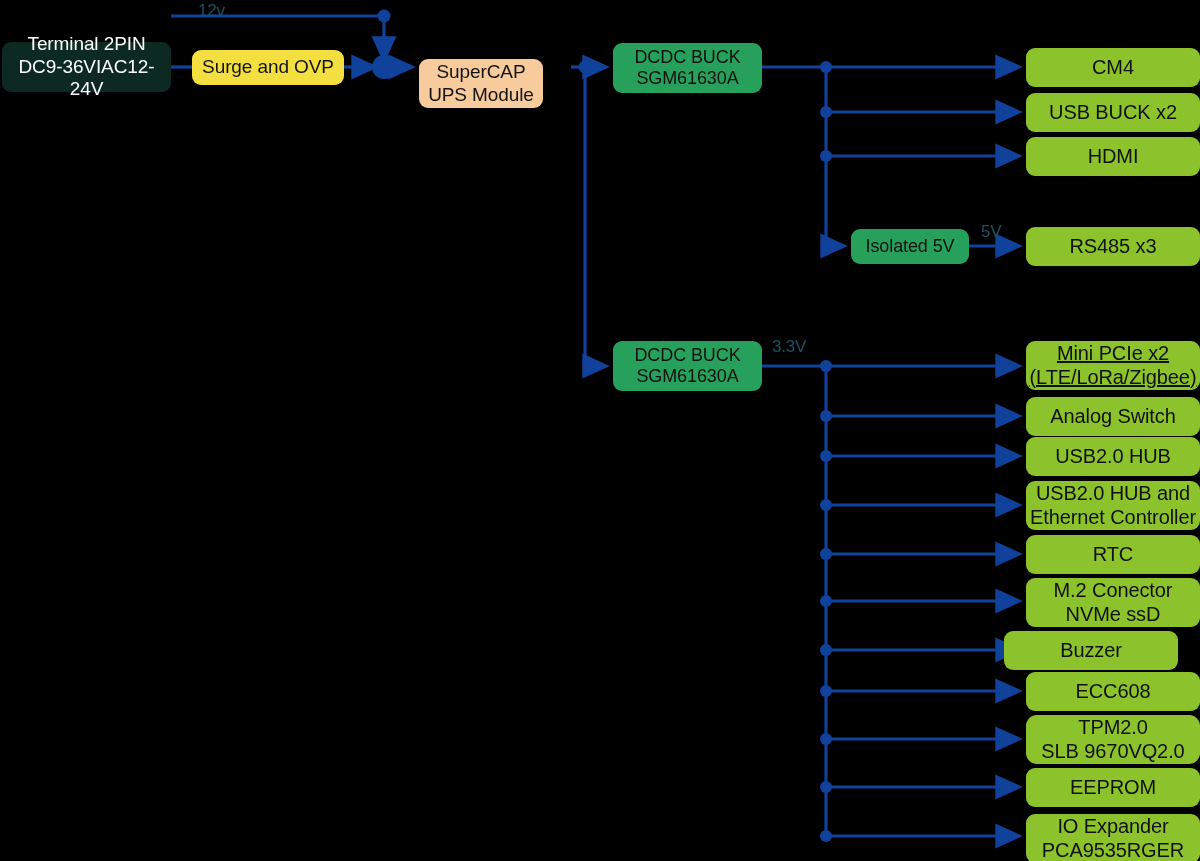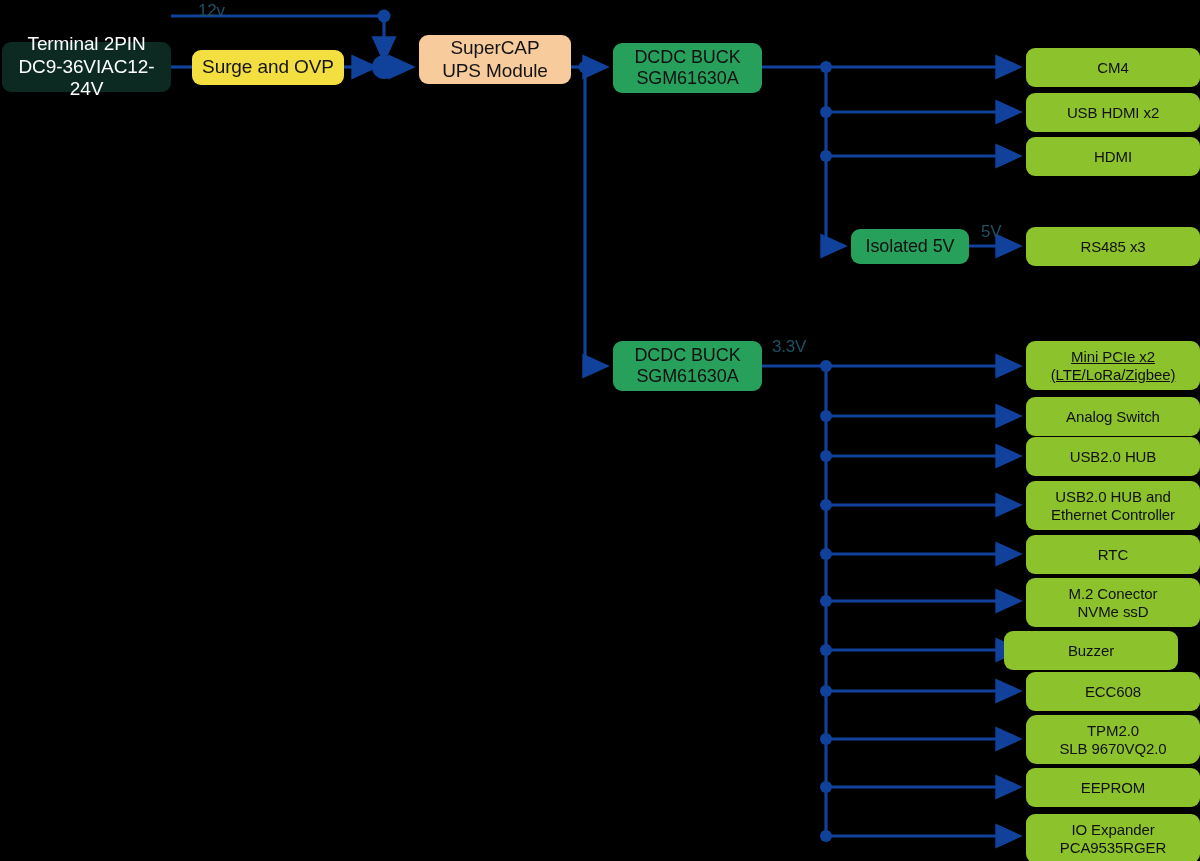--- a/index.html
+++ b/index.html
@@ -59,21 +59,21 @@
     font-size: 18px;
   }
   .node.iso {
     background: #27a05c;
     color: #111111;
     font-size: 18px;
   }
   .node.load {
     background: #8cc22c;
     color: #111111;
-    font-size: 15px;
+    font-size: 20px;
   }
   .railtag {
     position: absolute;
     color: #1f5163;
     font-size: 17px;
     letter-spacing: -0.2px;
     white-space: nowrap;
   }
 </style>
 </head>
@@ -151,31 +151,31 @@
 
   <div class="railtag" style="left: 198px; top: 1px;">12v</div>
   <div class="railtag" style="left: 981px; top: 222px;">5V</div>
   <div class="railtag" style="left: 772px; top: 337px;">3.3V</div>
 
   <div class="node src" style="left: 2px; top: 2px; width: 169px; height: 37px; margin-top: 44px;">PoE 12V</div>
   <div class="node src" style="left: 2px; top: 42px; width: 169px; height: 50px;">Terminal 2PIN
 DC9-36VIAC12-24V</div>
 
   <div class="node surge" style="left: 192px; top: 50px; width: 152px; height: 35px;">Surge and OVP</div>
-  <div class="node ups" style="left: 419px; top: 35px; width: 152px; height: 49px;">SuperCAP
+  <div class="node ups" style="left: 419px; top: 59px; width: 124px; height: 49px;">SuperCAP
 UPS Module</div>
 
   <div class="node buck" style="left: 613px; top: 43px; width: 149px; height: 50px;">DCDC BUCK
 SGM61630A</div>
   <div class="node buck" style="left: 613px; top: 341px; width: 149px; height: 50px;">DCDC BUCK
 SGM61630A</div>
   <div class="node iso" style="left: 851px; top: 229px; width: 118px; height: 35px;">Isolated 5V</div>
 
   <div class="node load" style="left: 1026px; top: 48px; width: 174px; height: 39px;">CM4</div>
-  <div class="node load" style="left: 1026px; top: 93px; width: 174px; height: 39px;">USB HDMI x2</div>
+  <div class="node load" style="left: 1026px; top: 93px; width: 174px; height: 39px;">USB BUCK x2</div>
   <div class="node load" style="left: 1026px; top: 137px; width: 174px; height: 39px;">HDMI</div>
   <div class="node load" style="left: 1026px; top: 227px; width: 174px; height: 39px;">RS485 x3</div>
 
   <div class="node load" style="left: 1026px; top: 341px; width: 174px; height: 49px; text-decoration: underline;">Mini PCIe x2
 (LTE/LoRa/Zigbee)</div>
   <div class="node load" style="left: 1026px; top: 397px; width: 174px; height: 39px;">Analog Switch</div>
   <div class="node load" style="left: 1026px; top: 437px; width: 174px; height: 39px;">USB2.0 HUB</div>
   <div class="node load" style="left: 1026px; top: 481px; width: 174px; height: 49px;">USB2.0 HUB and
 Ethernet Controller</div>
   <div class="node load" style="left: 1026px; top: 535px; width: 174px; height: 39px;">RTC</div>

